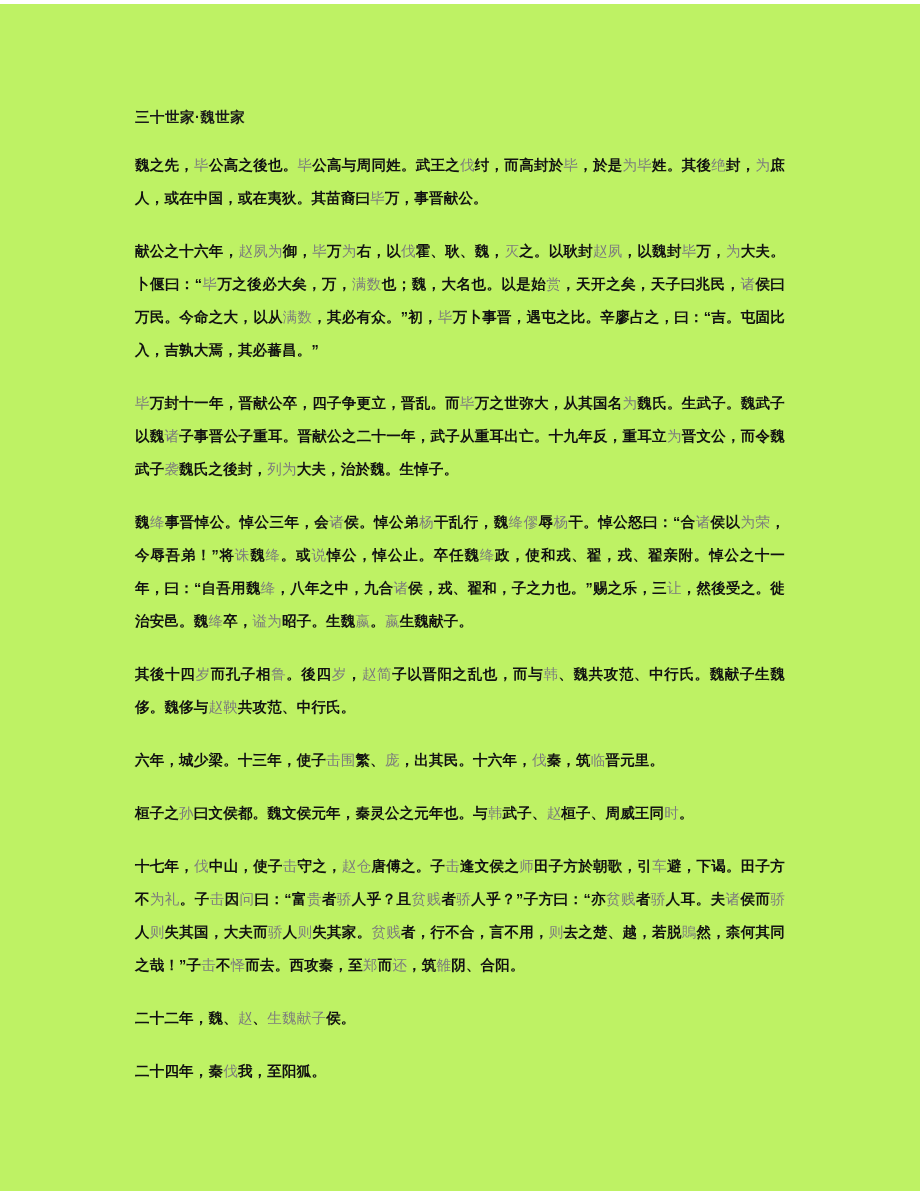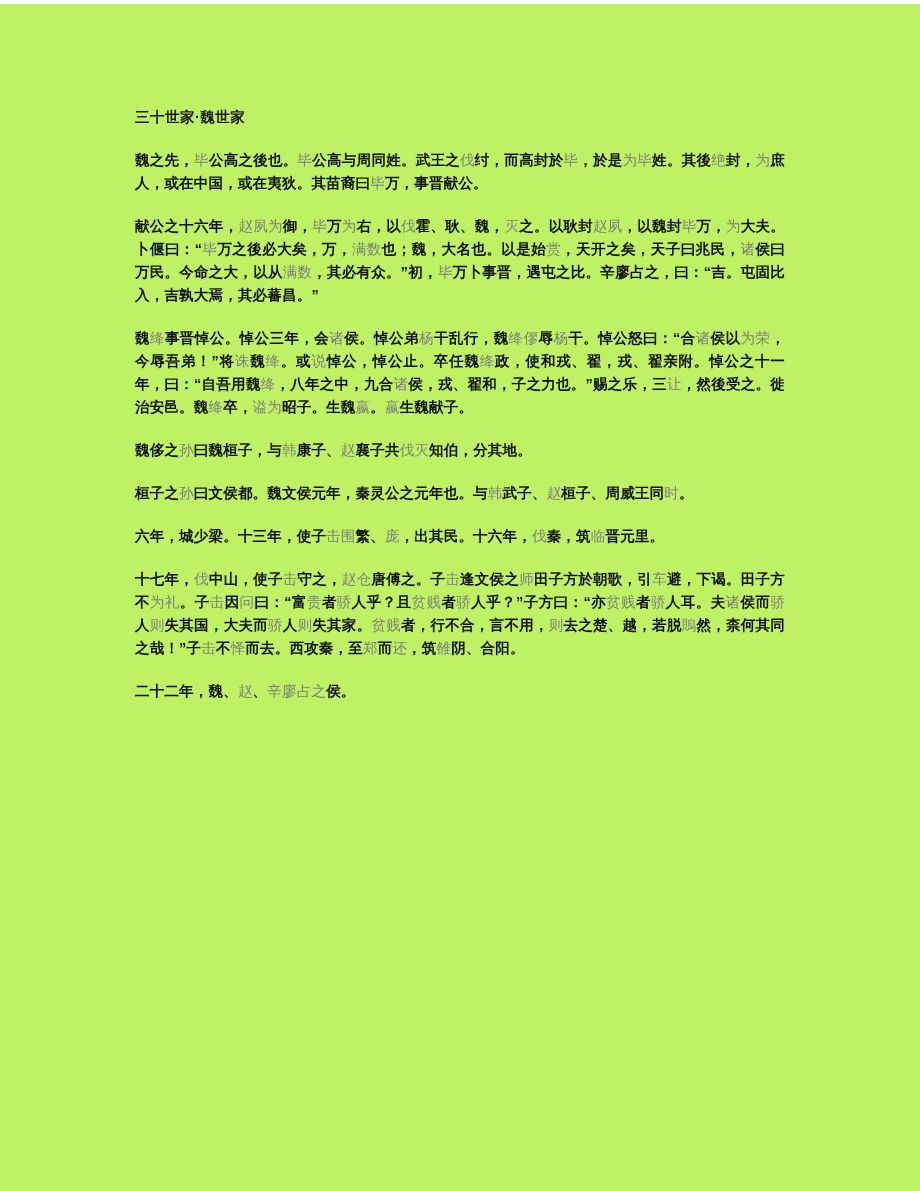--- a/index.html
+++ b/index.html
@@ -32,21 +32,21 @@
     font-weight: 700;
     line-height: 1.5;
     letter-spacing: 0.5px;
     margin: 0 0 20px 0;
     color: #1a1a1a;
     white-space: nowrap;
   }
   .para {
     font-size: 14.5px;
     font-weight: 700;
-    line-height: 23px;
+    line-height: 33px;
     margin: 0 0 20px 0;
     text-align: justify;
     text-justify: inter-character;
     color: #111111;
     letter-spacing: 0.2px;
     word-break: break-all;
   }
   .para:last-child {
     margin-bottom: 0;
   }
@@ -59,21 +59,23 @@
 </head>
 <body>
 
 <div class="page">
   <div class="content">
 
     <h1 class="doc-title">三十世家·魏世家</h1>
 
     <p class="para">魏之先，<span class="lt">毕</span>公高之後也。<span class="lt">毕</span>公高与周同姓。武王之<span class="lt">伐</span>纣，而高封於<span class="lt">毕</span>，於是<span class="lt">为毕</span>姓。其後<span class="lt">绝</span>封，<span class="lt">为</span>庶人，或在中国，或在夷狄。其苗裔曰<span class="lt">毕</span>万，事晋献公。</p>
     <p class="para">献公之十六年，<span class="lt">赵夙为</span>御，<span class="lt">毕</span>万<span class="lt">为</span>右，以<span class="lt">伐</span>霍、耿、魏，<span class="lt">灭</span>之。以耿封<span class="lt">赵夙</span>，以魏封<span class="lt">毕</span>万，<span class="lt">为</span>大夫。卜偃曰：“<span class="lt">毕</span>万之後必大矣，万，<span class="lt">满数</span>也；魏，大名也。以是始<span class="lt">赏</span>，天开之矣，天子曰兆民，<span class="lt">诸</span>侯曰万民。今命之大，以从<span class="lt">满数</span>，其必有众。”初，<span class="lt">毕</span>万卜事晋，遇屯之比。辛廖占之，曰：“吉。屯固比入，吉孰大焉，其必蕃昌。”</p>
+    <p class="para"><span class="lt">毕</span>万封十一年，晋献公卒，四子争更立，晋乱。而<span class="lt">毕</span>万之世弥大，从其国名<span class="lt">为</span>魏氏。生武子。魏武子以魏<span class="lt">诸</span>子事晋公子重耳。晋献公之二十一年，武子从重耳出亡。十九年反，重耳立<span class="lt">为</span>晋文公，而令魏武子<span class="lt">袭</span>魏氏之後封，<span class="lt">列为</span>大夫，治於魏。生悼子。</p>
     <p class="para">魏<span class="lt">绛</span>事晋悼公。悼公三年，会<span class="lt">诸</span>侯。悼公弟<span class="lt">杨</span>干乱行，魏<span class="lt">绛僇</span>辱<span class="lt">杨</span>干。悼公怒曰：“合<span class="lt">诸</span>侯以<span class="lt">为荣</span>，今辱吾弟！”将<span class="lt">诛</span>魏<span class="lt">绛</span>。或<span class="lt">说</span>悼公，悼公止。卒任魏<span class="lt">绛</span>政，使和戎、翟，戎、翟亲附。悼公之十一年，曰：“自吾用魏<span class="lt">绛</span>，八年之中，九合<span class="lt">诸</span>侯，戎、翟和，子之力也。”赐之乐，三<span class="lt">让</span>，然後受之。徙治安邑。魏<span class="lt">绛</span>卒，<span class="lt">谥为</span>昭子。生魏<span class="lt">嬴</span>。<span class="lt">嬴</span>生魏献子。</p>
-    <p class="para">魏侈之<span class="lt">孙</span>曰魏桓子，与<span class="lt">韩</span>康子、<span class="lt">赵</span>襄子共<span class="lt">伐灭</span>知伯，分其地。</p>
+    <p class="para">其後十四<span class="lt">岁</span>而孔子相<span class="lt">鲁</span>。後四<span class="lt">岁</span>，<span class="lt">赵简</span>子以晋阳之乱也，而与<span class="lt">韩</span>、魏共攻范、中行氏。魏献子生魏侈。魏侈与<span class="lt">赵鞅</span>共攻范、中行氏。</p>
+    <p class="para">六年，城少梁。十三年，使子<span class="lt">击围</span>繁、<span class="lt">庞</span>，出其民。十六年，<span class="lt">伐</span>秦，筑<span class="lt">临</span>晋元里。</p>
     <p class="para">桓子之<span class="lt">孙</span>曰文侯都。魏文侯元年，秦灵公之元年也。与<span class="lt">韩</span>武子、<span class="lt">赵</span>桓子、周威王同<span class="lt">时</span>。</p>
-    <p class="para">六年，城少梁。十三年，使子<span class="lt">击围</span>繁、<span class="lt">庞</span>，出其民。十六年，<span class="lt">伐</span>秦，筑<span class="lt">临</span>晋元里。</p>
     <p class="para">十七年，<span class="lt">伐</span>中山，使子<span class="lt">击</span>守之，<span class="lt">赵仓</span>唐傅之。子<span class="lt">击</span>逢文侯之<span class="lt">师</span>田子方於朝歌，引<span class="lt">车</span>避，下谒。田子方不<span class="lt">为礼</span>。子<span class="lt">击</span>因<span class="lt">问</span>曰：“富<span class="lt">贵</span>者<span class="lt">骄</span>人乎？且<span class="lt">贫贱</span>者<span class="lt">骄</span>人乎？”子方曰：“亦<span class="lt">贫贱</span>者<span class="lt">骄</span>人耳。夫<span class="lt">诸</span>侯而<span class="lt">骄</span>人<span class="lt">则</span>失其国，大夫而<span class="lt">骄</span>人<span class="lt">则</span>失其家。<span class="lt">贫贱</span>者，行不合，言不用，<span class="lt">则</span>去之楚、越，若脱<span class="lt">鵙</span>然，柰何其同之哉！”子<span class="lt">击</span>不<span class="lt">怿</span>而去。西攻秦，至<span class="lt">郑</span>而<span class="lt">还</span>，筑<span class="lt">雒</span>阴、合阳。</p>
-    <p class="para">二十二年，魏、<span class="lt">赵</span>、<span class="lt">辛廖占之</span>侯。</p>
+    <p class="para">二十二年，魏、<span class="lt">赵</span>、<span class="lt">生魏献子</span>侯。</p>
+    <p class="para">二十四年，秦<span class="lt">伐</span>我，至阳狐。</p>
 
   </div>
 </div>
 
 </body></html>

